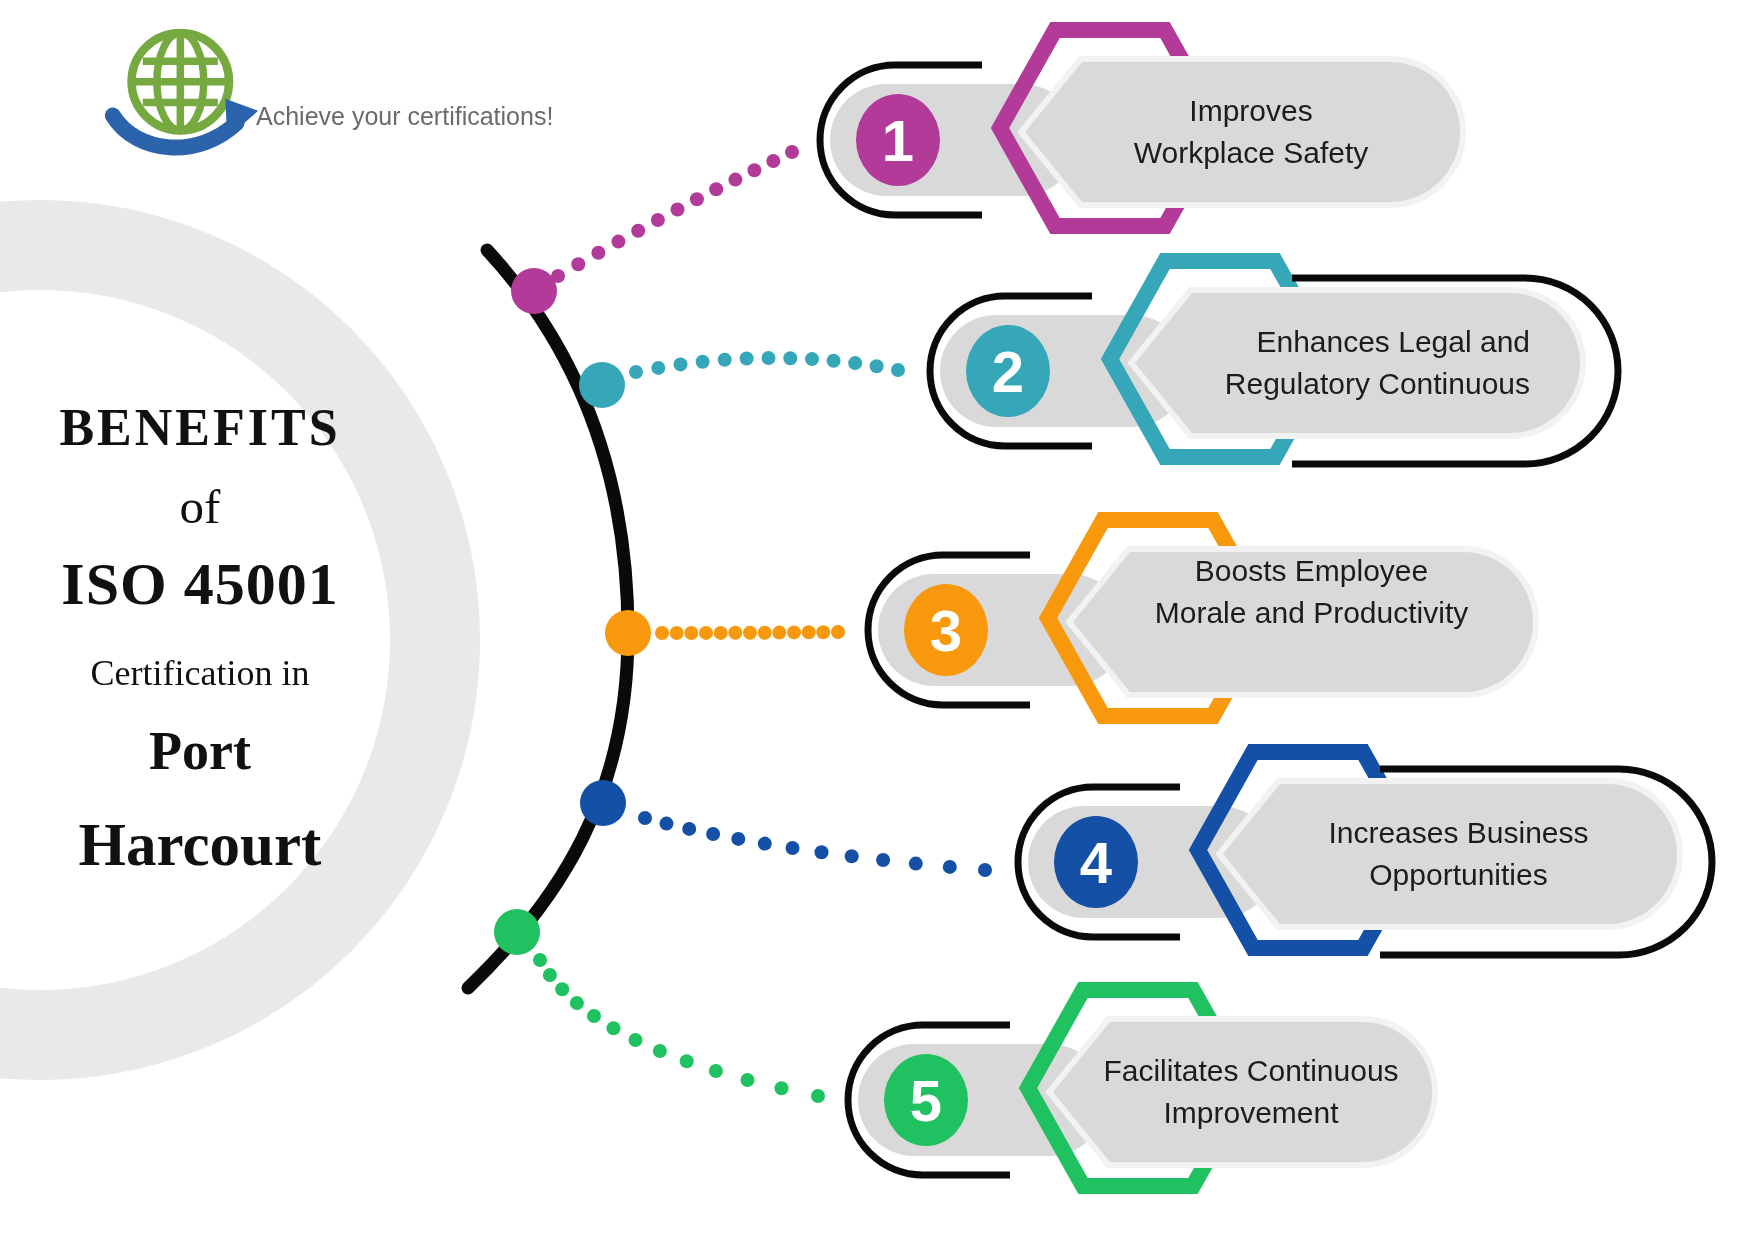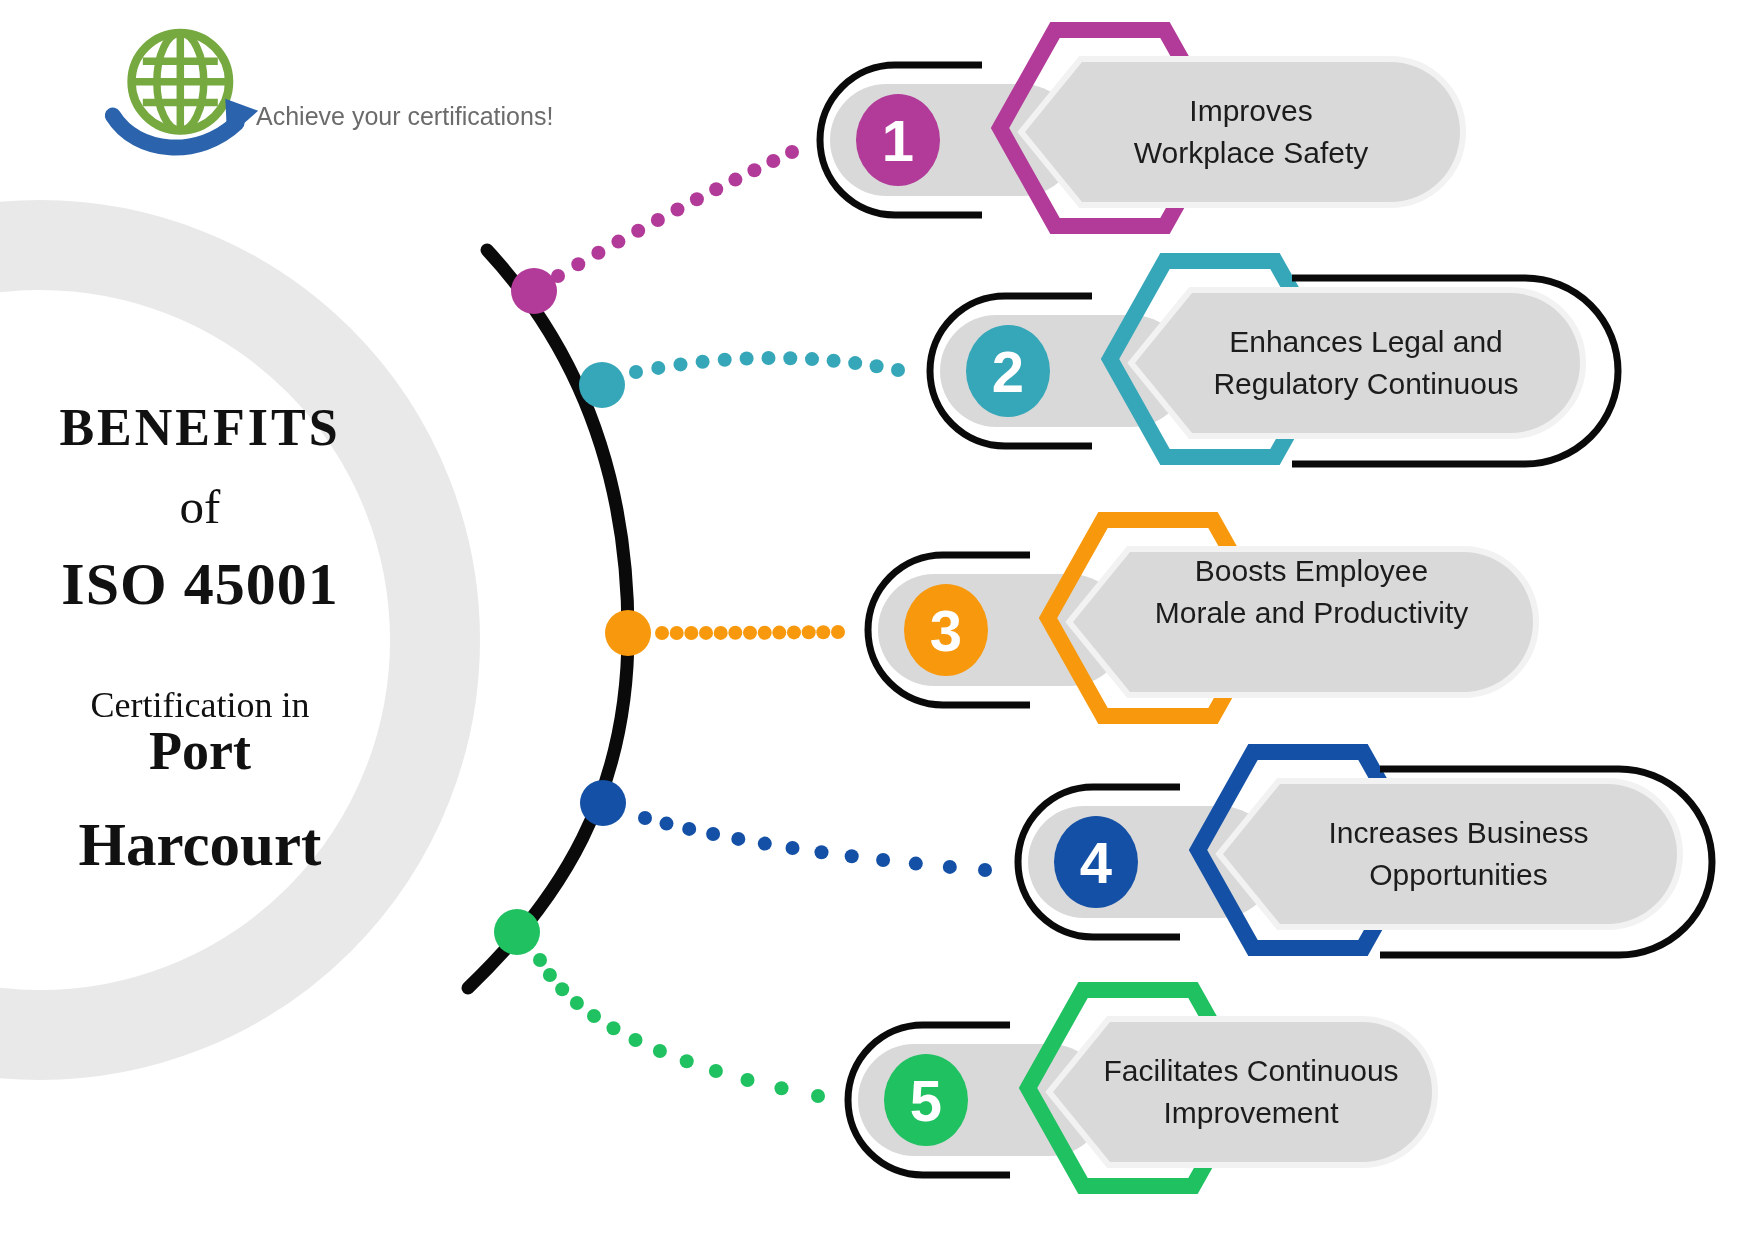--- a/index.html
+++ b/index.html
@@ -21,21 +21,21 @@
   .logo-tagline{position:absolute;left:156px;top:88px;white-space:nowrap;
     font-size:25px;color:#6b6b6b;font-weight:500;}
 
   
   .title-block{position:absolute;left:0;top:0;width:400px;height:973px;pointer-events:none;}
   .t-line{position:absolute;left:0;width:400px;text-align:center;color:#111111;
     font-family:"Liberation Serif", serif;white-space:nowrap;}
   .t-benefits{top:398px;font-size:52px;font-weight:bold;letter-spacing:3px;}
   .t-of{top:478px;font-size:49px;}
   .t-iso{top:550px;font-size:60px;font-weight:bold;letter-spacing:1px;}
-  .t-cert{top:652px;font-size:36px;margin-top:32px;}
+  .t-cert{top:652px;font-size:36px;}
   .t-port{top:720px;font-size:54px;font-weight:bold;}
   .t-harcourt{top:810px;font-size:61px;font-weight:bold;}
 
   
   .num-badge{position:absolute;width:84px;height:92px;border-radius:50%;
     display:flex;align-items:center;justify-content:center;
     color:#ffffff;font-size:58px;font-weight:bold;}
   .item-label{position:absolute;display:flex;flex-direction:column;
     align-items:center;justify-content:center;
     font-size:30px;line-height:42px;color:#1c1c1c;white-space:nowrap;
@@ -193,21 +193,21 @@
   <div id="items-layer">
       <div class="item-row">
     <div class="num-badge" style="left: 856px; top: 94px; background: rgb(178, 58, 152);">1</div>
     <div class="item-label" style="left: 1092px; top: 76px; width: 318px; height: 112px;">
       <span>Improves</span>
       <span>Workplace Safety</span>
     </div>
   </div>
       <div class="item-row">
     <div class="num-badge" style="left: 966px; top: 325px; background: rgb(53, 167, 185);">2</div>
-    <div class="item-label" style="left: 1202px; top: 307px; width: 328px; height: 112px;">
+    <div class="item-label" style="left: 1202px; top: 307px; width: 328px; height: 112px; align-items: flex-end;">
       <span>Enhances Legal and</span>
       <span>Regulatory Continuous</span>
     </div>
   </div>
       <div class="item-row">
     <div class="num-badge" style="left: 904px; top: 584px; background: rgb(248, 153, 13);">3</div>
     <div class="item-label" style="left: 1140px; top: 536px; width: 343px; height: 112px; text-align: right;">
       <span>Boosts Employee</span>
       <span>Morale and Productivity</span>
     </div>

